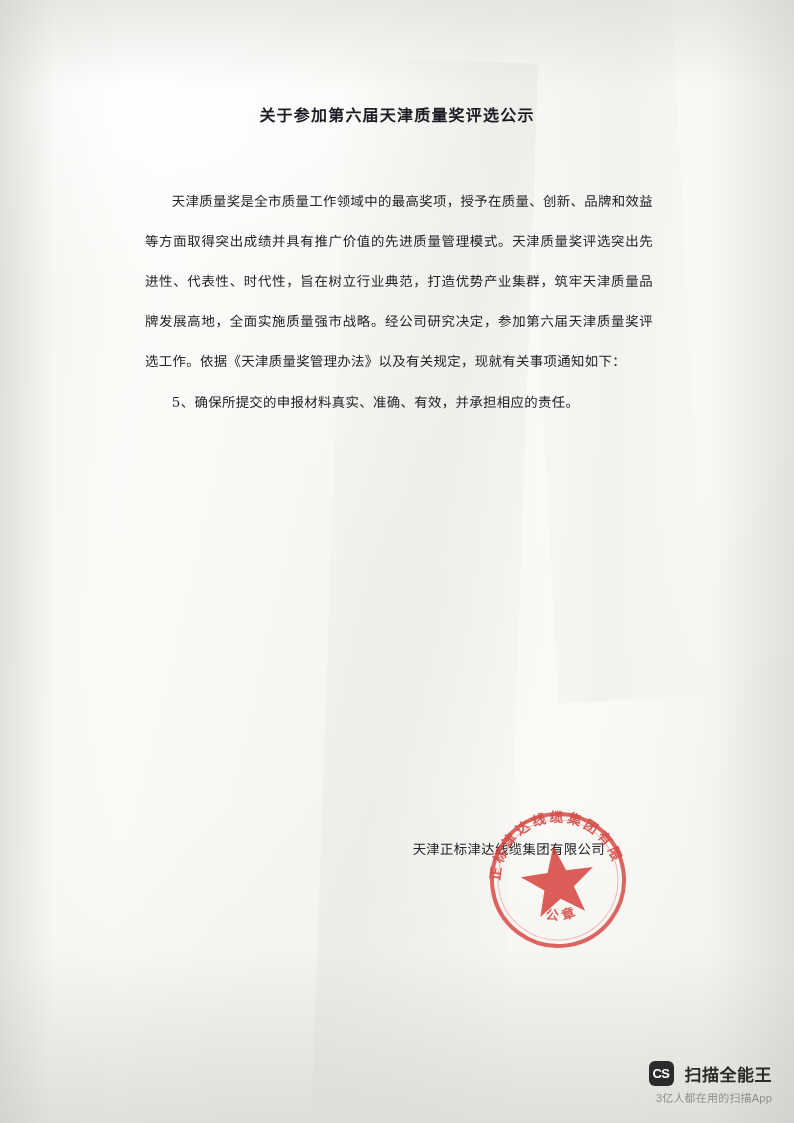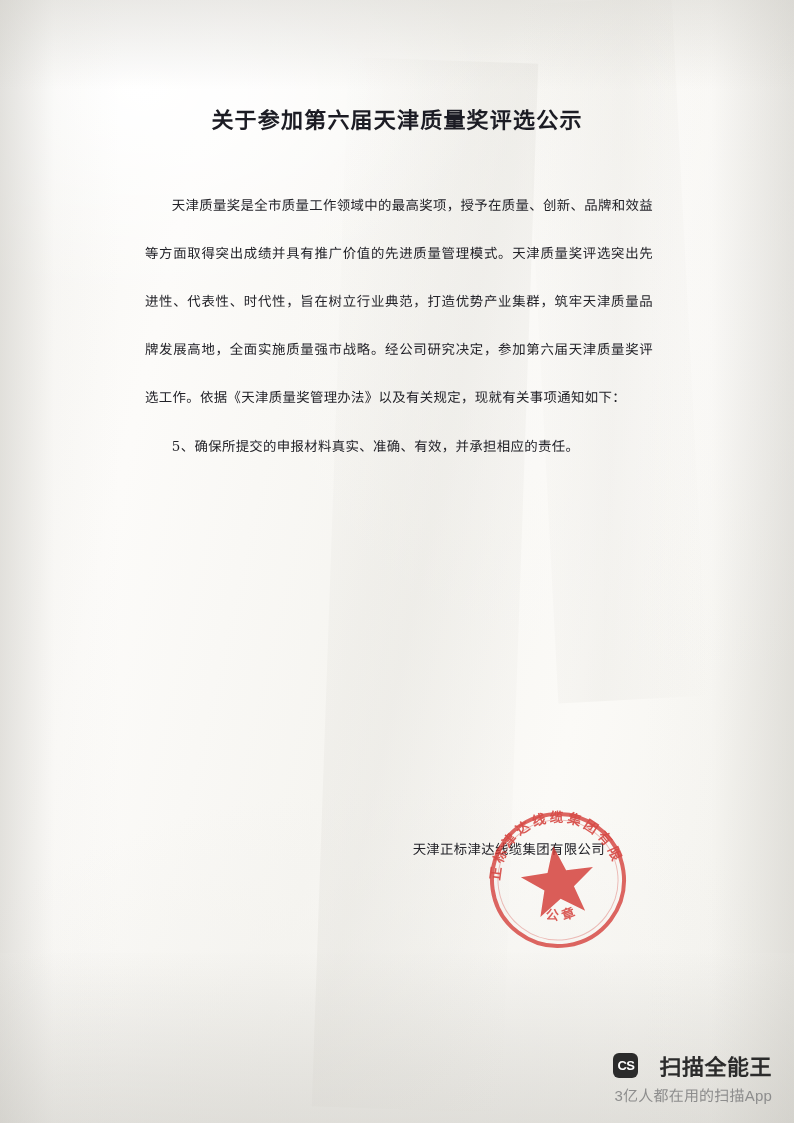--- a/index.html
+++ b/index.html
@@ -67,37 +67,37 @@
     height: 1123px;
   }
 
   .doc-title {
     position: absolute;
     left: 0;
     top: 102px;
     width: 794px;
     text-align: center;
     font-family: "DejaVu Serif", "Liberation Serif", serif;
-    font-size: 22px;
+    font-size: 16px;
     font-weight: bold;
     letter-spacing: 1.2px;
     color: #1c1c24;
   }
 
   .body-block {
     position: absolute;
     left: 145px;
     top: 182px;
     width: 508px;
   }
 
   .para {
     font-family: "DejaVu Serif", "Liberation Serif", serif;
     font-size: 13.4px;
-    line-height: 48px;
+    line-height: 40px;
     color: #222228;
     text-align: justify;
     text-justify: inter-ideograph;
     text-indent: 2em;
     margin: 0 0 1px 0;
     letter-spacing: 0.35px;
   }
 
   .sign-block {
     position: absolute;
@@ -133,47 +133,47 @@
     position: absolute;
     right: 22px;
     bottom: 18px;
     display: flex;
     flex-direction: column;
     align-items: flex-end;
   }
   .wm-row {
     display: flex;
     align-items: center;
-    gap: 21px;
+    gap: 11px;
   }
   .wm-badge {
     width: 25px;
     height: 25px;
     border-radius: 6px;
     background: #2b2b2b;
     color: #ffffff;
     font-family: "Liberation Sans", sans-serif;
     font-size: 13px;
     font-weight: bold;
     display: flex;
     align-items: center;
     justify-content: center;
     letter-spacing: -0.5px;
   }
   .wm-text {
     font-family: "Liberation Sans", "DejaVu Sans", sans-serif;
-    font-size: 22px;
+    font-size: 17px;
     font-weight: bold;
     color: #2b2b2b;
     letter-spacing: 0.5px;
   }
   .wm-sub {
     margin-top: 3px;
     font-family: "Liberation Sans", "DejaVu Sans", sans-serif;
-    font-size: 15px;
+    font-size: 11px;
     color: #8d8d8d;
     letter-spacing: 0.2px;
   }
 </style>
 </head>
 <body>
 
 <div class="page">
 
   <div class="crease crease-1"></div>

